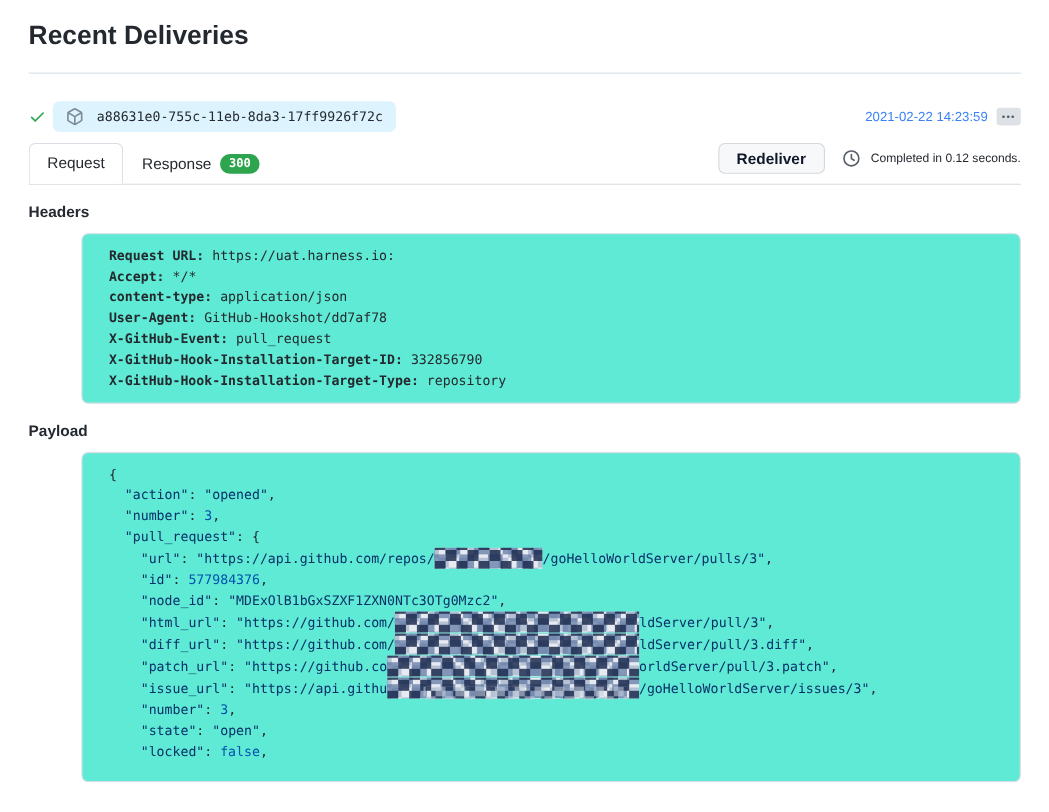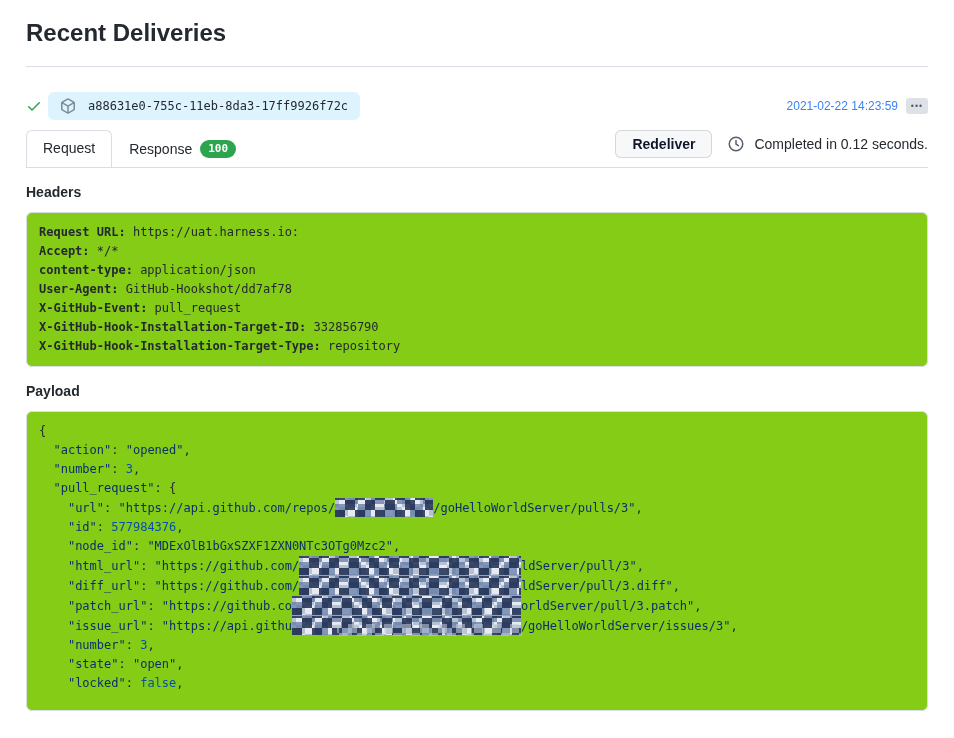--- a/index.html
+++ b/index.html
@@ -47,29 +47,29 @@
     background: #2da44e; color: #ffffff; font-family: "DejaVu Sans Mono", monospace;
     font-size: 11px; line-height: 18px; padding: 0 8px; border-radius: 9px; font-weight: 700;
   }
   .tab-right { margin-left: auto; display: flex; align-items: center; gap: 10px; padding-bottom: 7px; }
   .redeliver-btn {
     font-family: "Liberation Sans", sans-serif; font-size: 14px; font-weight: 700; color: #0f172a;
     background: #f6f8fa; border: 1px solid rgba(27,31,36,0.15); border-radius: 6px;
     padding: 5px 16px; cursor: pointer;
   }
   .clock-icon { width: 16px; height: 16px; margin-left: 6px; flex: none; }
-  .completed-text { font-size: 14px; color: #24292f; }
+  .completed-text { font-size: 11px; color: #24292f; }
 
   
   .section-heading { font-size: 14px; font-weight: 700; margin: 16px 0 12px; }
   .codebox {
-    background: #84cc16; border: 1px solid #d8dee4; border-radius: 6px;
-    padding: 10px 12px;
+    background: #5eead4; border: 1px solid #d8dee4; border-radius: 6px;
+    padding: 10px 24px;
     font-family: "DejaVu Sans Mono", monospace; font-size: 12px; line-height: 19px;
-    color: #24292f; position: relative;
+    color: #24292f; position: relative; margin-left: 48px;
   }
   .payload-box { min-height: 300px; }
   .hline, .pline { white-space: pre; }
   .hline b { font-weight: 700; }
   .seg-str { color: #0a3069; }
   .seg-num { color: #0550ae; }
   .seg-pun { color: #24292f; }
 
   
   .red {
@@ -106,21 +106,21 @@
     <span class="timestamp">2021-02-22 14:23:59</span>
     <button class="kebab-btn">•••</button>
   </div>
 
   <div class="tabnav">
     <button class="tab active">
       <span>Request</span>
     </button>
     <button class="tab">
       <span>Response</span>
-      <span class="status-badge">100</span>
+      <span class="status-badge">300</span>
     </button>
     <div class="tab-right">
       <button class="redeliver-btn">Redeliver</button>
       <svg class="clock-icon" viewBox="0 0 16 16" aria-hidden="true">
         <circle cx="8" cy="8" r="6.75" fill="none" stroke="#57606a" stroke-width="1.5"></circle>
         <path d="M8 4.5V8.2l2.4 1.5" fill="none" stroke="#57606a" stroke-width="1.5" stroke-linecap="round" stroke-linejoin="round"></path>
       </svg>
       <span class="completed-text">Completed in 0.12 seconds.</span>
     </div>
   </div>

